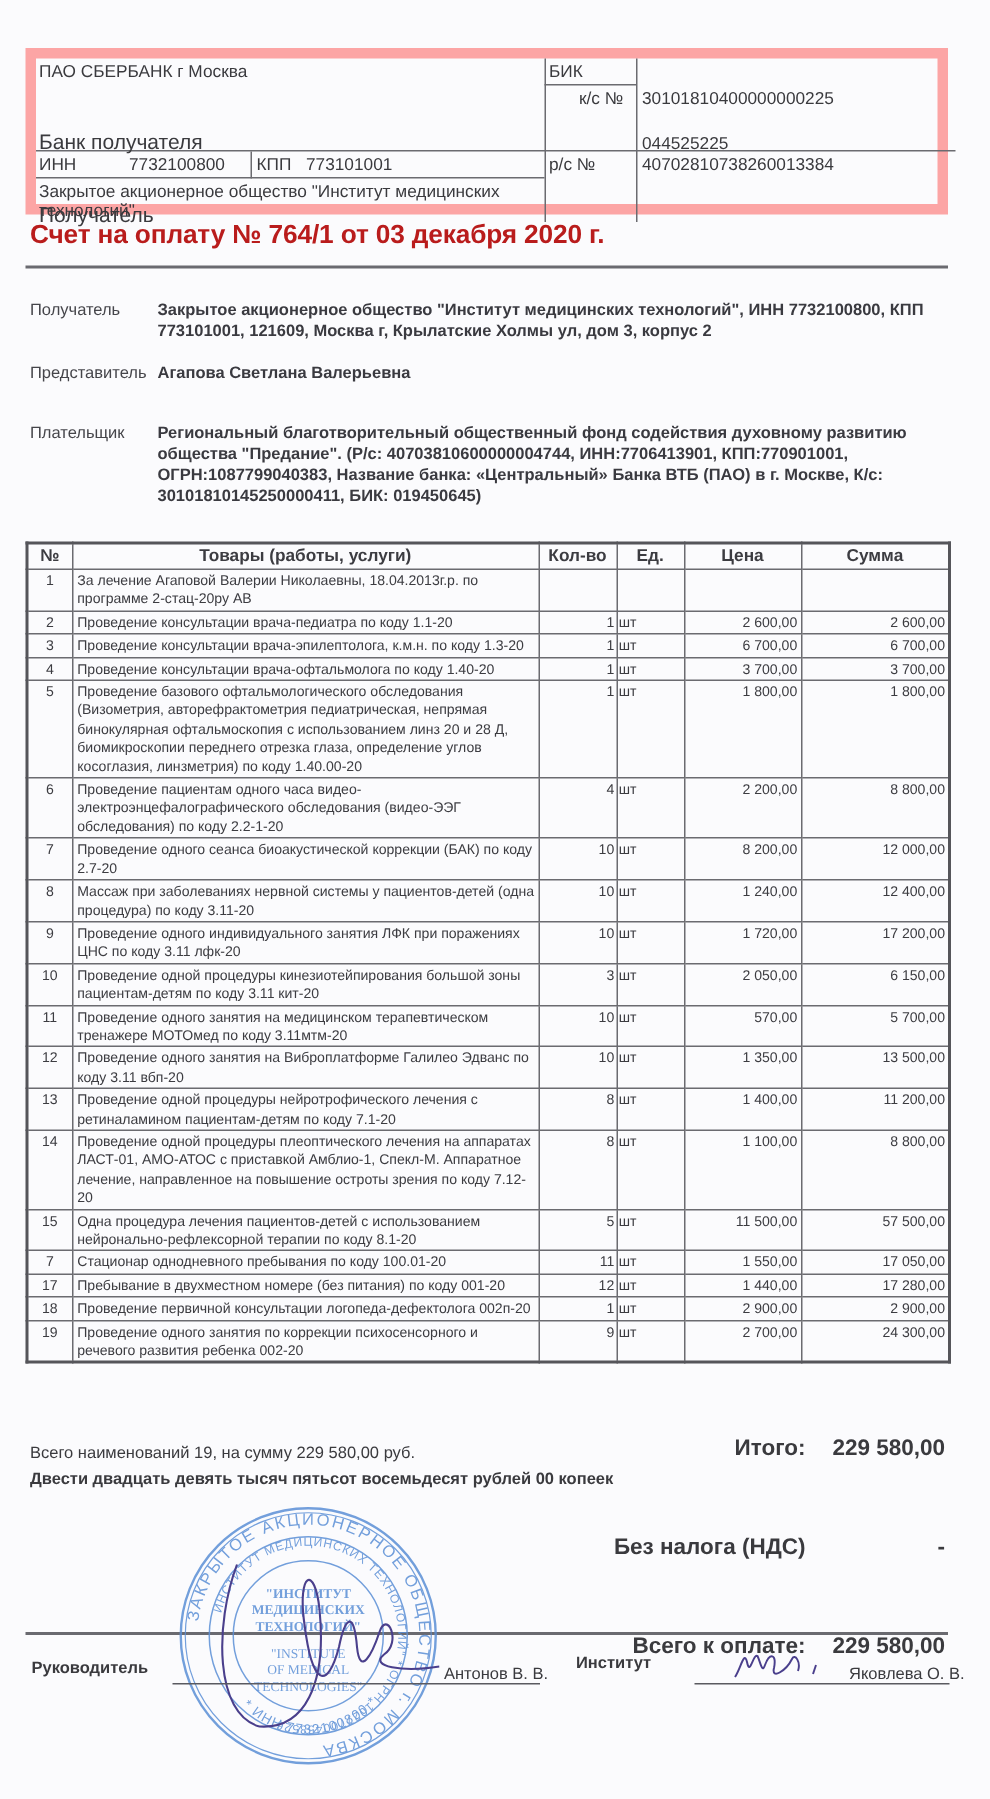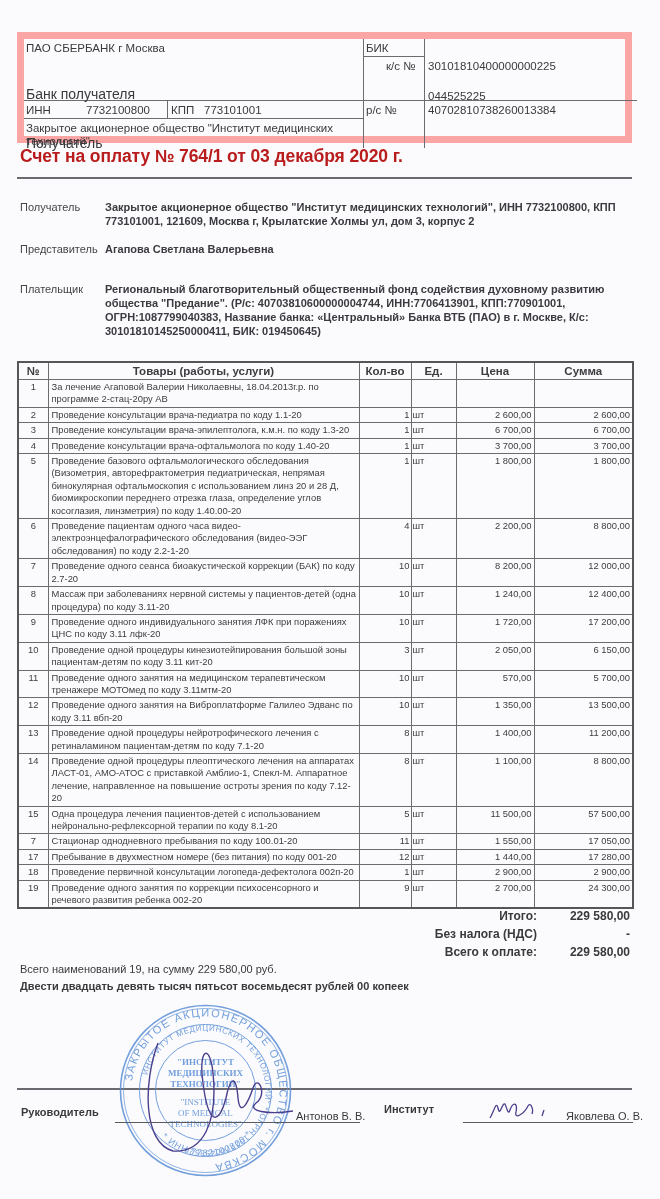--- a/index.html
+++ b/index.html
@@ -36,21 +36,21 @@
   }
   #items th, #items td { border: 1px solid #6b6b70; padding: 1px 2px; vertical-align: top; line-height: 12.4px; }
   #items th { font-size: 11.5px; font-weight: bold; padding: 1px 2px; line-height: 14px; }
   #items td.num { text-align: center; }
   #items td.qty { text-align: right; padding-right: 1px; }
   #items td.unit { text-align: left; padding-left: 1px; }
   #items td.money { text-align: right; }
   #items td.desc { padding-left: 3px; }
 
   #totals { position: absolute; right: 30px; top: 909px; width: 300px; }
-  .trow { height: 18px; font-size: 12px; font-weight: bold; position: relative; }
+  .trow { height: 18px; font-size: 15px; font-weight: bold; position: relative; margin-top: 48px; }
   .trow .tl { position: absolute; right: 93px; }
   .trow .tv { position: absolute; right: 0; }
 
   #summary1 { left: 20px; top: 963px; font-size: 11px; }
   #summary2 { left: 20px; top: 980px; font-size: 11px; font-weight: bold; }
 
   #rule2 { left: 17px; top: 1088px; width: 615px; height: 2px; background: #6a6a70; }
 
   .sigline { position: absolute; height: 1px; background: #5a5a60; }
   .sig-label { font-size: 11px; font-weight: bold; }

